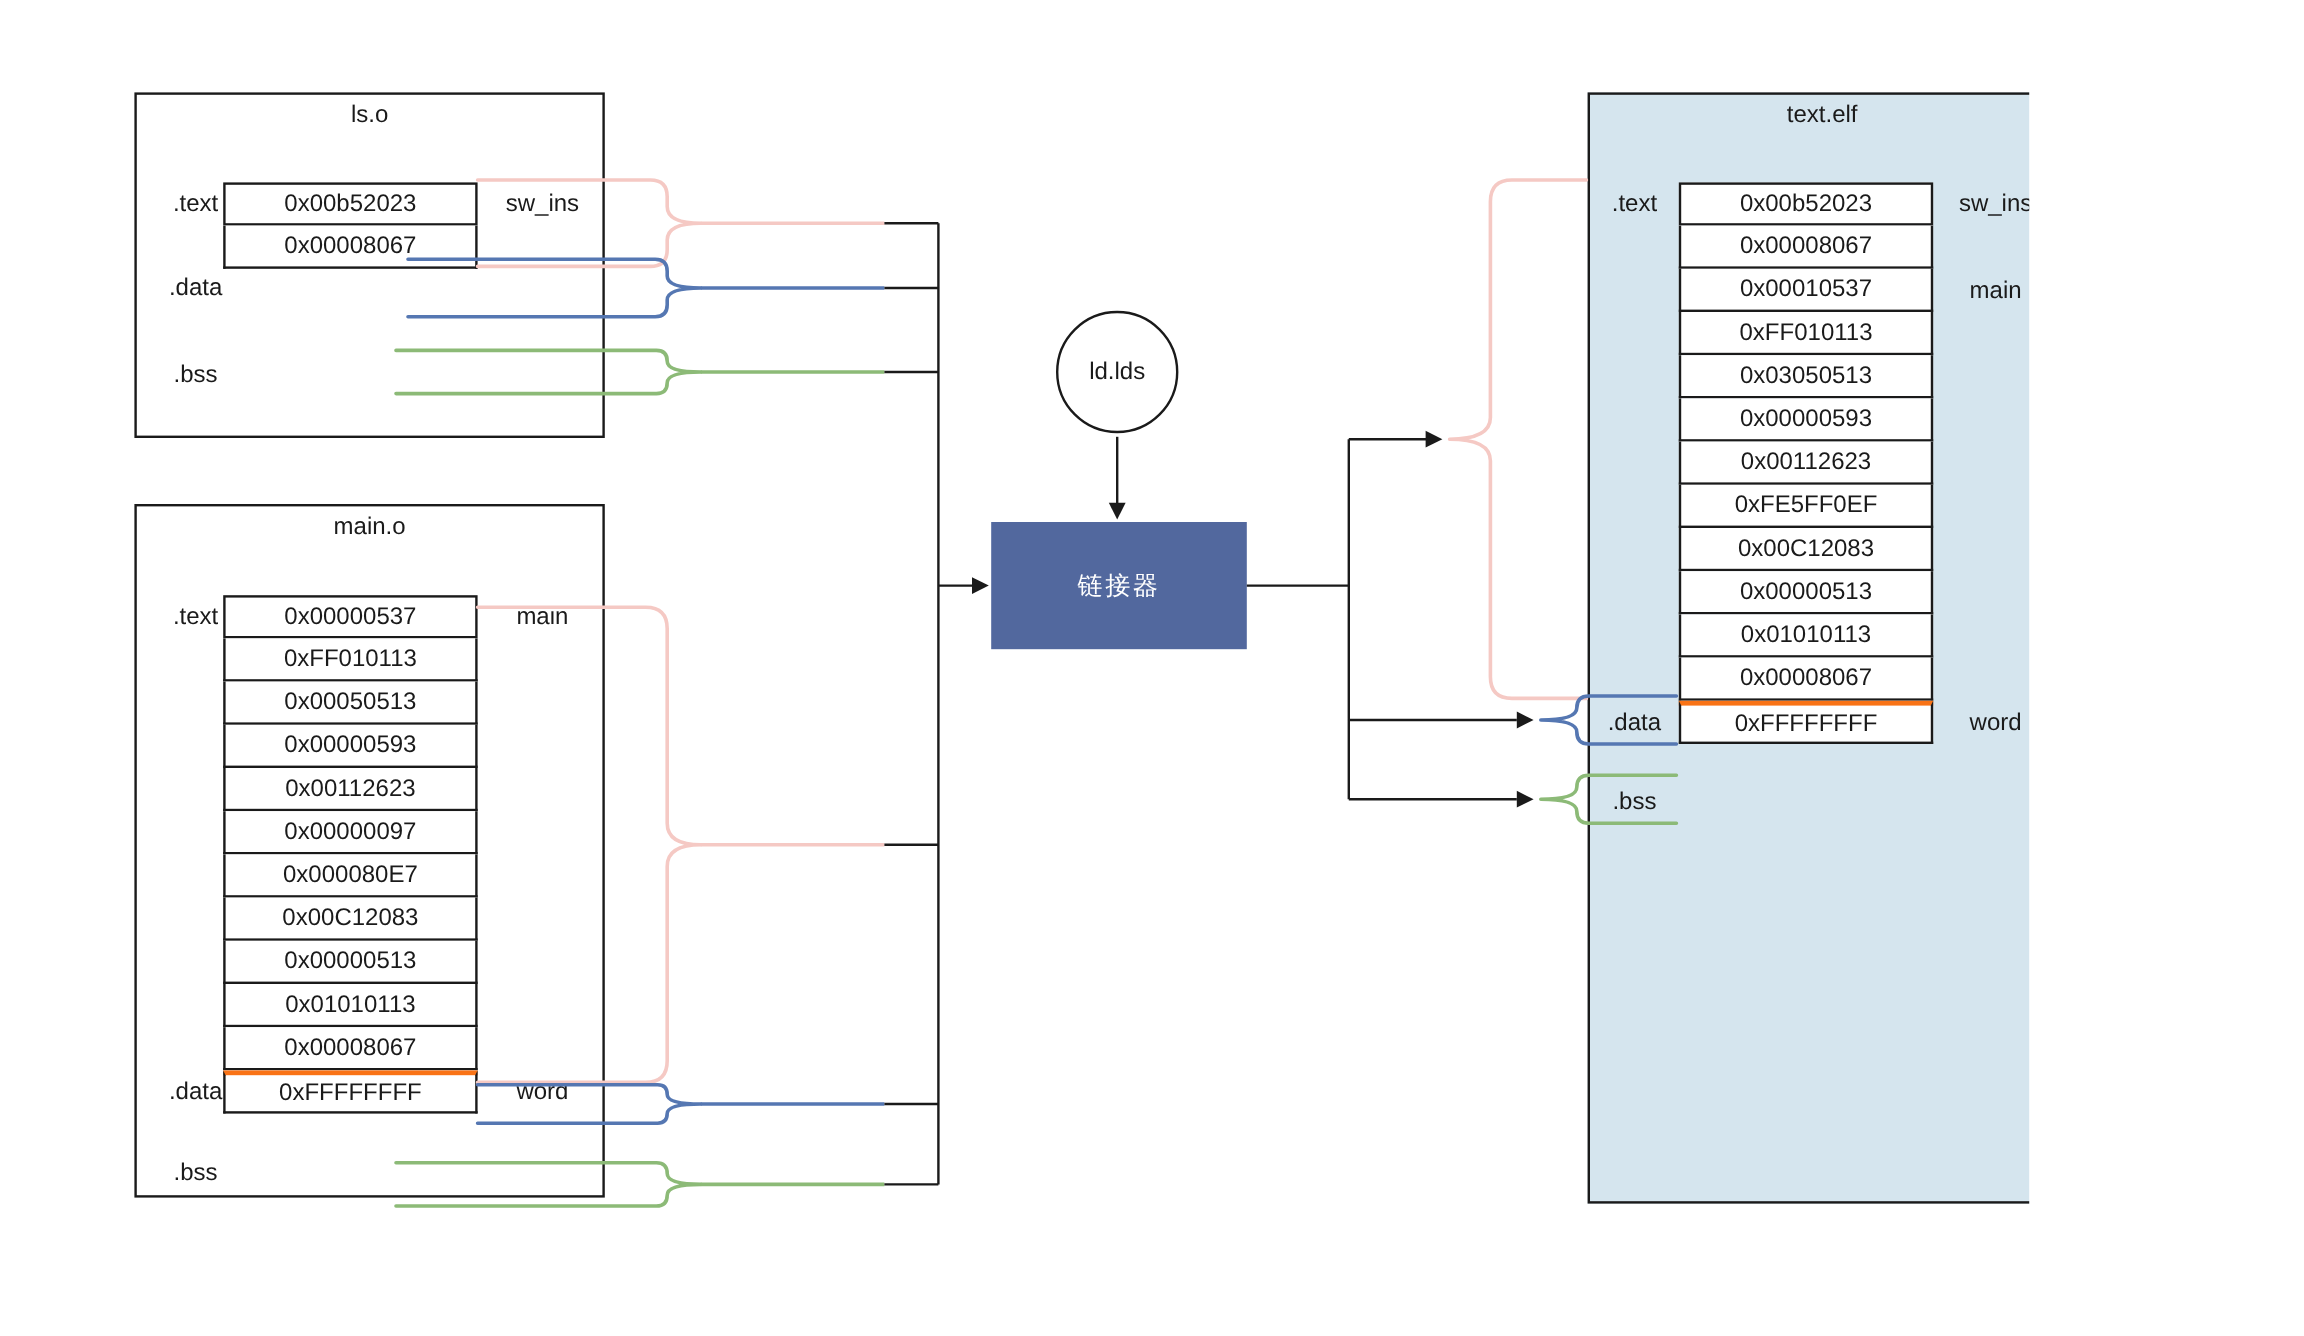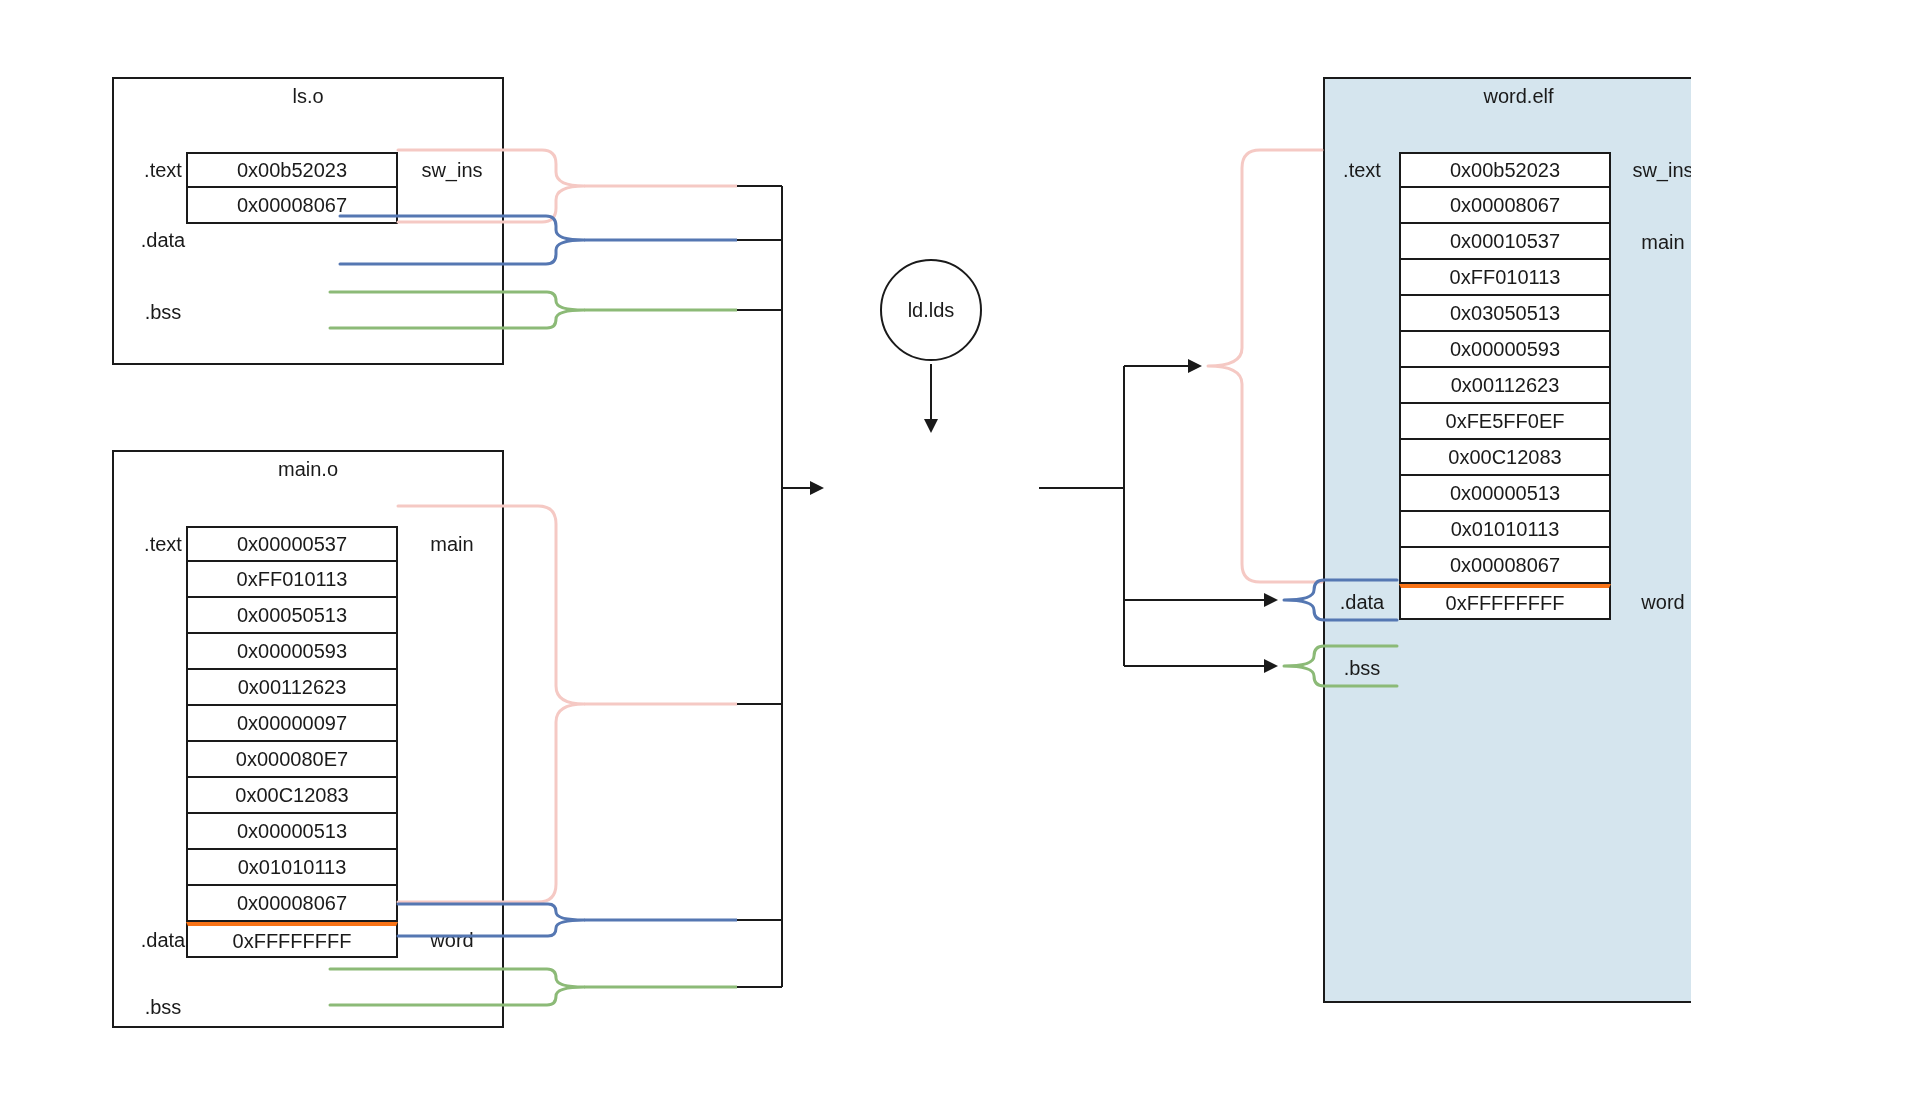--- a/index.html
+++ b/index.html
@@ -41,21 +41,21 @@
     <div class="lbl" style="left:13px;top:73px;width:72px">.text</div>
     <div class="cells" style="left:72px;top:73px">
       <div class="cell">0x00b52023</div>
       <div class="cell">0x00008067</div>
     </div>
     <div class="lbl" style="left:284px;top:73px;width:108px">sw_ins</div>
     <div class="lbl" style="left:13px;top:143px;width:72px">.data</div>
     <div class="lbl" style="left:13px;top:215px;width:72px">.bss</div>
   </div>
 
-  <div class="obj-box" style="left:112px;top:450px;width:392px;height:578px">
+  <div class="obj-box" style="left:112px;top:420px;width:392px;height:578px">
     <div class="box-title">main.o</div>
     <div class="lbl" style="left:13px;top:74px;width:72px">.text</div>
     <div class="cells" style="left:72px;top:74px">
       <div class="cell">0x00000537</div>
       <div class="cell">0xFF010113</div>
       <div class="cell">0x00050513</div>
       <div class="cell">0x00000593</div>
       <div class="cell">0x00112623</div>
       <div class="cell">0x00000097</div>
       <div class="cell">0x000080E7</div>
@@ -68,23 +68,26 @@
     <div class="lbl" style="left:284px;top:74px;width:108px">main</div>
     <div class="lbl" style="left:13px;top:470px;width:72px">.data</div>
     <div class="lbl" style="left:284px;top:470px;width:108px">word</div>
     <div class="lbl" style="left:13px;top:537px;width:72px">.bss</div>
   </div>
 
   <div class="ldlds" style="left:880px;top:259px">
     <span>ld.lds</span>
   </div>
 
+  <div class="linker-box" style="left: 826px; top: 435px; width: 213px; height: 106px; background: rgb(82, 104, 158);">
+    <span>链接器</span>
+  </div>
 
   <div class="elf-box" style="left: 1323px; top: 77px; width: 391px; height: 926px; background: rgb(213, 229, 238);">
-    <div class="box-title">word.elf</div>
+    <div class="box-title">text.elf</div>
     <div class="lbl" style="left:0;top:73px;width:74px">.text</div>
     <div class="cells" style="left:74px;top:73px">
       <div class="cell">0x00b52023</div>
       <div class="cell">0x00008067</div>
       <div class="cell">0x00010537</div>
       <div class="cell">0xFF010113</div>
       <div class="cell">0x03050513</div>
       <div class="cell">0x00000593</div>
       <div class="cell">0x00112623</div>
       <div class="cell">0xFE5FF0EF</div>

